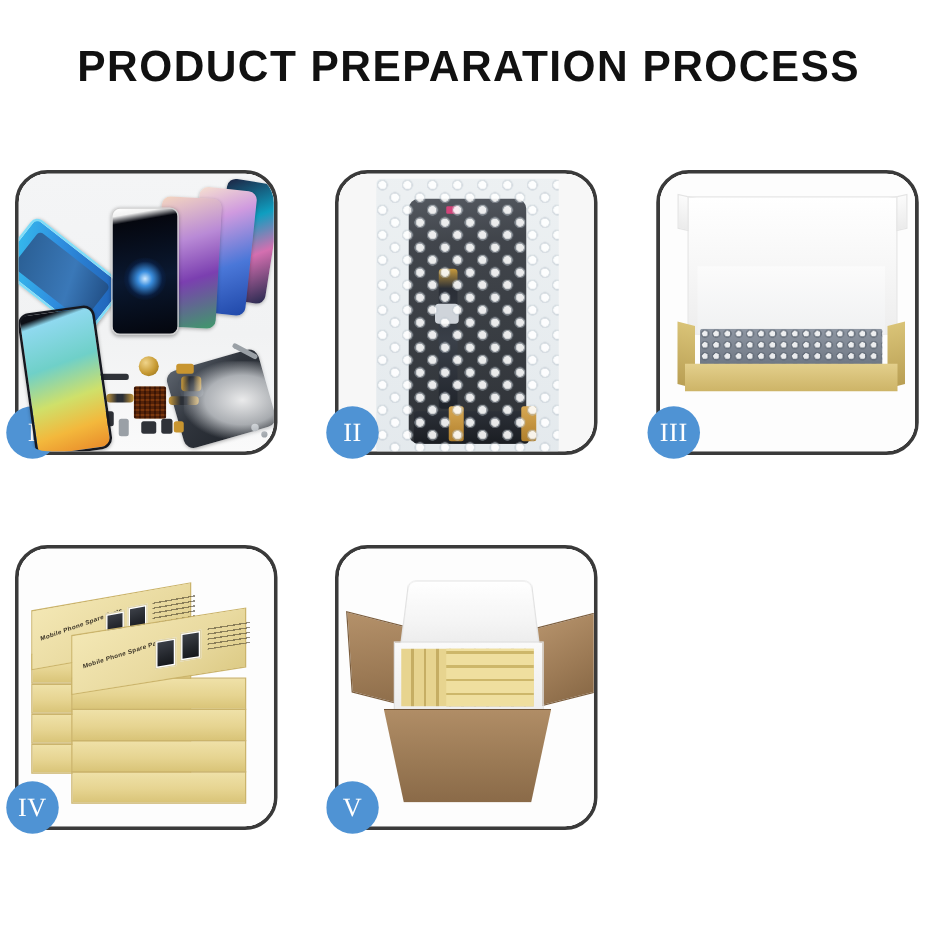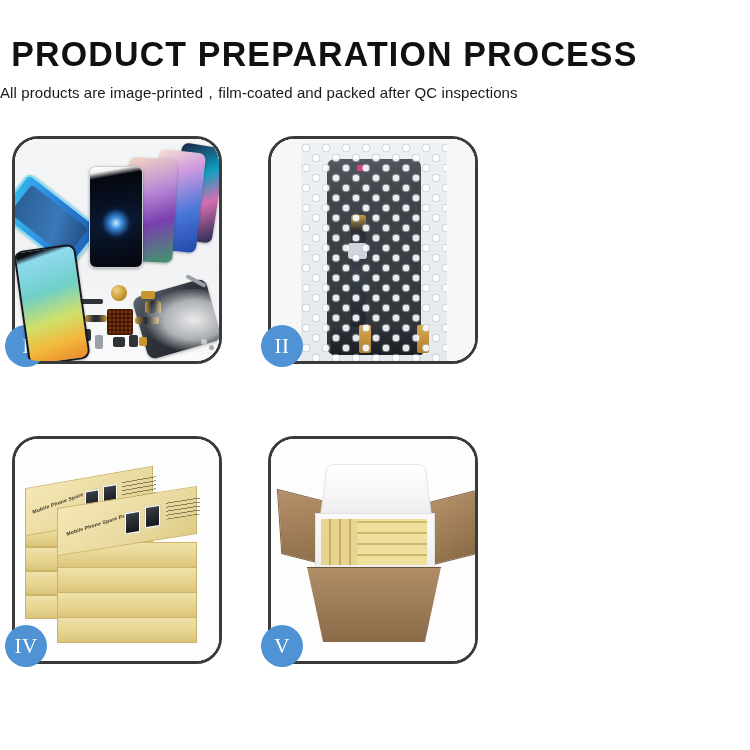--- a/index.html
+++ b/index.html
@@ -14,20 +14,21 @@
     overflow: hidden;
     font-family: "Liberation Sans", sans-serif;
     color: #111111;
   }
 
   
   .header {
     position: absolute;
     left: 0; top: 0;
     width: 750px;
+    text-align: center;
   }
   .page-title {
     margin: 0;
     padding-top: 34px;
     font-size: 35px;
     font-weight: bold;
     letter-spacing: 1.2px;
     line-height: 40px;
     color: #111111;
     white-space: nowrap;
@@ -380,21 +381,20 @@
     background: rgba(140,112,78,0.75);
   }
   .p6-tab1 { left: 56px; top: 106px; }
   .p6-tab2 { left: 60px; top: 164px; }
 </style>
 </head>
 <body>
 
 <div class="header">
   <div class="page-title">PRODUCT PREPARATION PROCESS</div>
-  <div class="page-subtitle">All products are image-printed，film-coated and packed after QC inspections</div>
 </div>
 
 <div class="grid">
 
   <div class="grid-row">
 
     <div class="panel col0">
       <div class="panel-inner">
         <div class="p1-bg"></div>
         <div class="phone-fan">
@@ -438,20 +438,34 @@
           <div class="p2-connector"></div>
           <div class="p2-bottomflex"></div>
           <div class="p2-tabL"></div>
           <div class="p2-tabR"></div>
           <div class="bubbles"></div>
         </div>
       </div>
       <div class="badge">II</div>
     </div>
 
+    <div class="panel col2">
+      <div class="panel-inner">
+        <div class="p3-bg"></div>
+        <div class="p3-lid-flapL"></div>
+        <div class="p3-lid-flapR"></div>
+        <div class="p3-lid"></div>
+        <div class="p3-foam"></div>
+        <div class="p3-tray-endL"></div>
+        <div class="p3-tray-endR"></div>
+        <div class="p3-content"></div>
+        <div class="p3-tray-front"></div>
+      </div>
+      <div class="badge">III</div>
+    </div>
   </div>
 
   <div class="grid-row">
 
     <div class="panel col0">
       <div class="panel-inner">
         <div class="p4-bg"></div>
 
         <div class="ybox" style="left:10px; top:156px; width:126px; height:22px;"></div>
         <div class="ybox" style="left:10px; top:132px; width:126px; height:22px;"></div>

